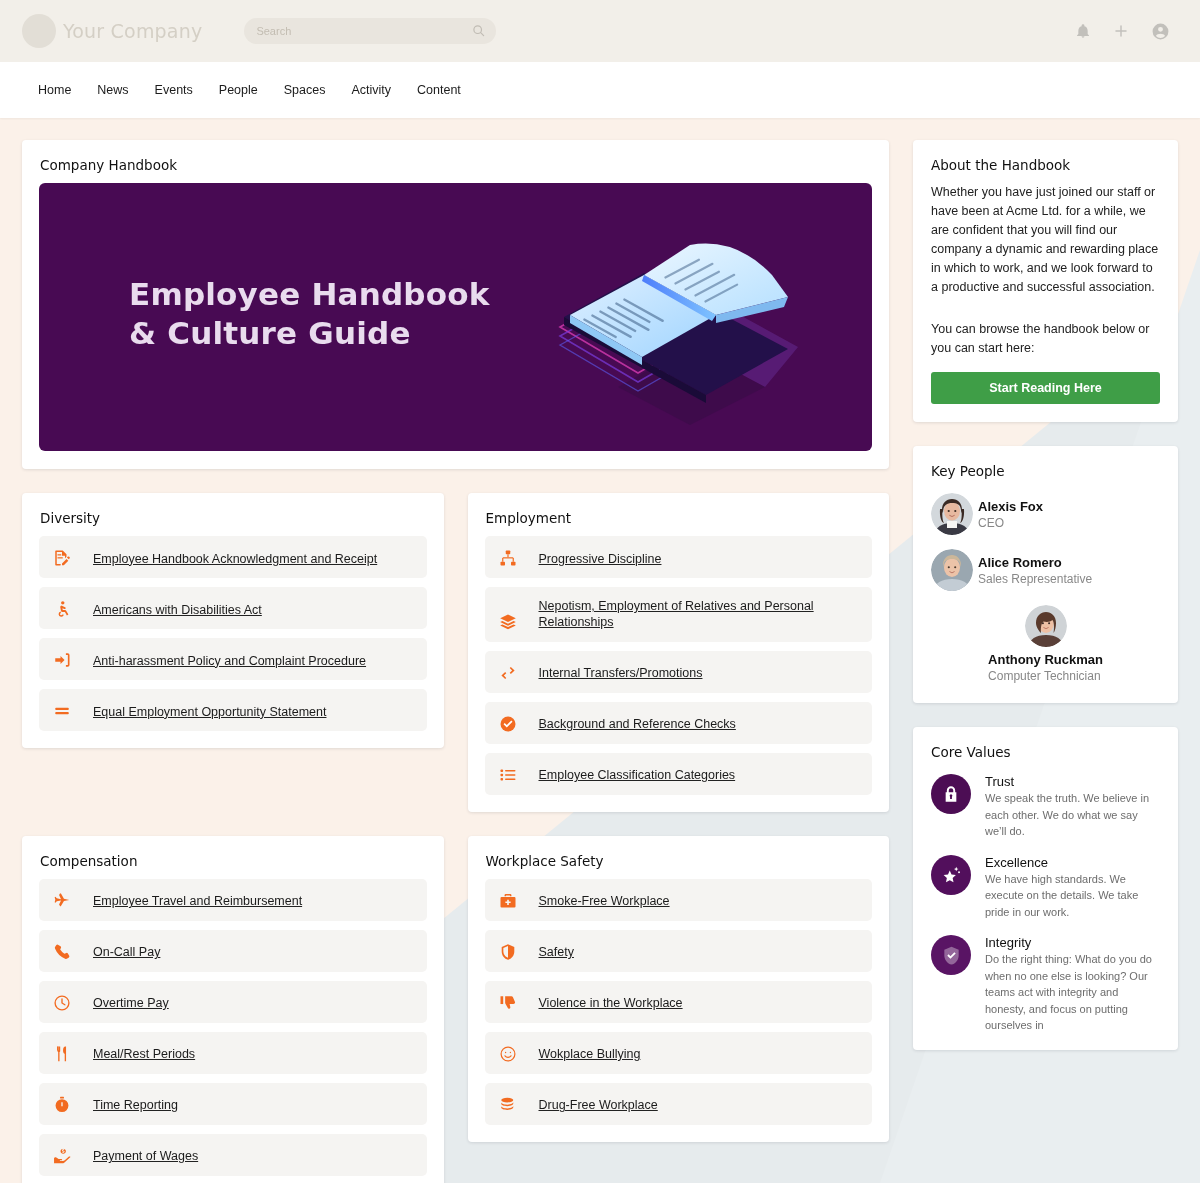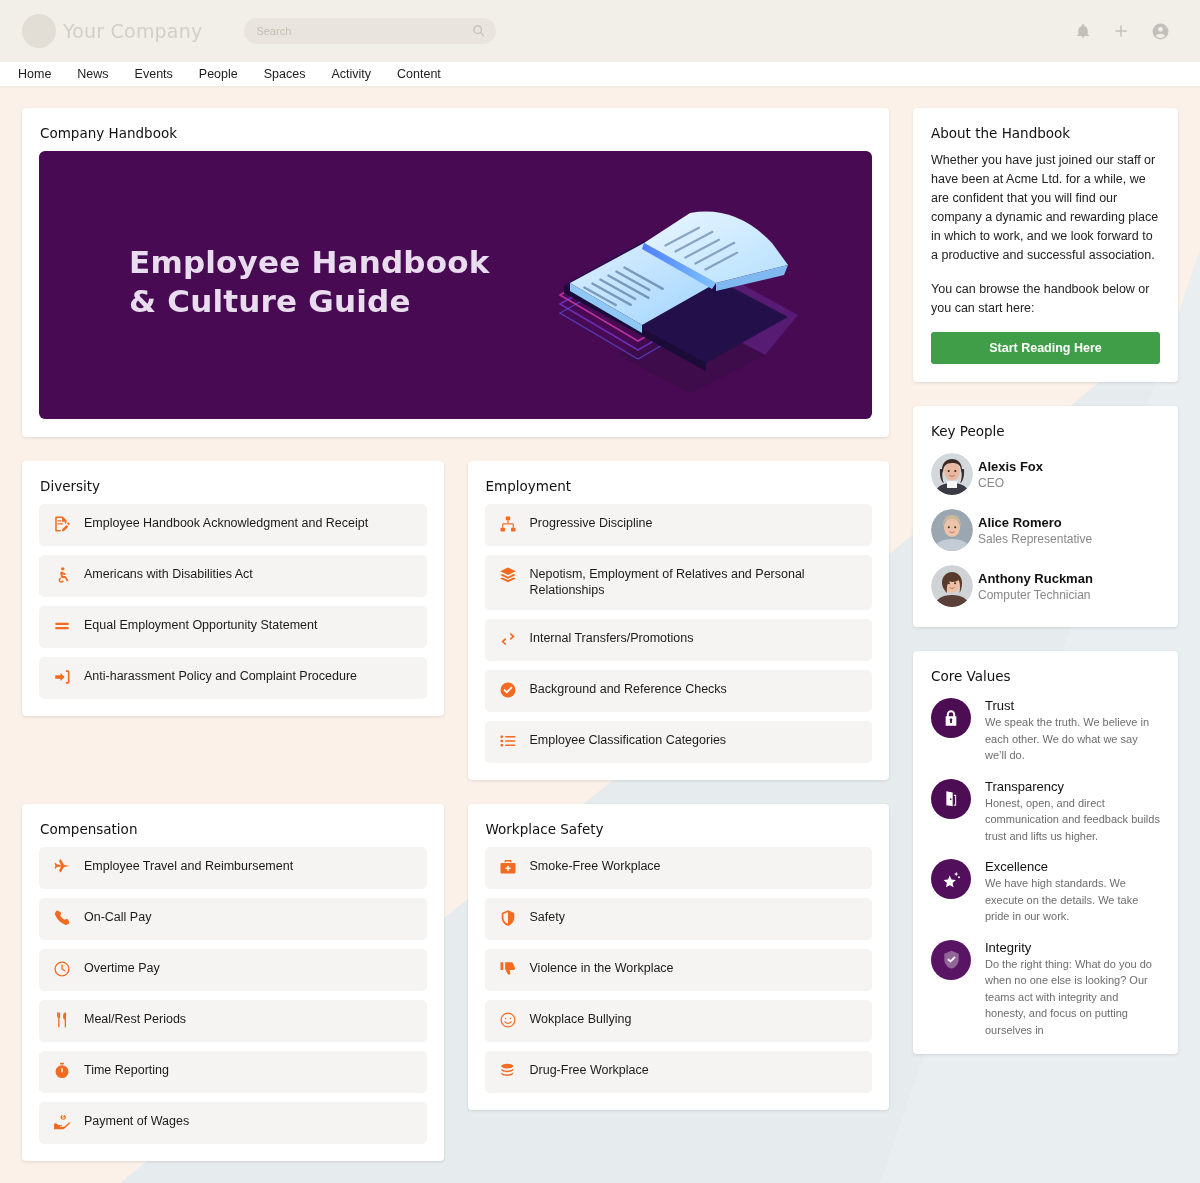--- a/index.html
+++ b/index.html
@@ -49,23 +49,23 @@
   .search-ico { position: absolute; right: 11px; top: 6px; opacity: .45; }
   .topbar-right {
     margin-left: auto; display: flex; align-items: center; gap: 22px;
     padding-right: 8px;
   }
   .tb-ico { opacity: .3; display: block; cursor: pointer; }
 
   
   .navbar {
     position: relative; z-index: 5;
-    height: 24px; background: #ffffff;
+    height: 56px; background: #ffffff;
     display: flex; align-items: center;
-    padding: 0 18px; gap: 26px;
+    padding: 0 38px; gap: 26px;
     box-shadow: 0 1px 2px rgba(0,0,0,.05);
   }
   .navbar a {
     font-size: 12.5px; color: #1c1c1c; text-decoration: none;
   }
 
   
   .page {
     position: relative; z-index: 3;
     padding: 22px;
@@ -98,45 +98,45 @@
     font-family: "DejaVu Sans", sans-serif;
     font-size: 31px; font-weight: 700; line-height: 1.26;
     color: #e9dcee; letter-spacing: .2px;
   }
   .hero-art { position: absolute; right: 32px; top: 14px; }
 
   
   .list { padding: 0 17px 17px 17px; }
   .row {
     background: #f5f4f2; border-radius: 5px;
-    display: flex; align-items: flex-start; gap: 13px;
+    display: flex; align-items: flex-end; gap: 22px;
     padding: 11px 14px; margin-bottom: 9px;
-    min-height: 42px; cursor: pointer;
+    min-height: 42px; cursor: pointer; text-decoration: underline;
   }
   .row:last-child { margin-bottom: 0; }
   .row-ico { flex: 0 0 18px; width: 18px; height: 18px; display: block; color: #f26b21; }
   .row-label { font-size: 12.5px; color: #1b1b1b; line-height: 1.3; }
 
   
   .about-body { padding: 0 18px 18px 18px; }
   .about-p {
-    font-size: 12.5px; line-height: 1.52; color: #222; margin-bottom: 15px;
+    font-size: 12.5px; line-height: 1.52; color: #222; margin-bottom: 23px;
   }
   .about-p:last-of-type { margin-bottom: 14px; }
   .cta {
     display: block; width: 100%; text-align: center;
     background: #3f9e47; color: #fff; border: 0; border-radius: 3px;
     font-size: 12.5px; font-weight: 700; padding: 9px 0; cursor: pointer;
     font-family: "Liberation Sans", sans-serif;
   }
 
   
   .people { padding: 4px 18px 18px 18px; }
   .person { display: flex; align-items: center; gap: 5px; margin-bottom: 14px; cursor: pointer; }
-  .person:last-child { margin-bottom: 2px; }
+  .person:last-child { margin-bottom: 2px; flex-direction: column; }
   .avatar { width: 42px; height: 42px; border-radius: 50%; flex: 0 0 42px; overflow: hidden; }
   .avatar svg { display: block; }
   .p-name { font-size: 13px; font-weight: 700; color: #111; }
   .p-role { font-size: 12px; color: #888; margin-top: 2px; }
 
   
   .values { padding: 4px 18px 16px 18px; }
   .value { display: flex; gap: 14px; margin-bottom: 15px; }
   .value:last-child { margin-bottom: 0; }
   .v-ico {
@@ -277,31 +277,31 @@
         <div class="row">
           <svg class="row-ico" viewBox="0 0 24 24" fill="#f26b21">
             <circle cx="13" cy="3.8" r="2.3"></circle>
             <path d="M11.4 7.2c-1.2.3-1.9 1.4-1.7 2.6l.9 4.6a2 2 0 0 0 2 1.6h3.3l2.6 4.6 2-1.2-3.1-5.4a1.6 1.6 0 0 0-1.4-.8h-3l-.4-2.2 2.6 1a1.3 1.3 0 0 0 1.6-.7 1.3 1.3 0 0 0-.6-1.7l-3.6-1.6c-.4-.2-.8-.3-1.2-.2Z"></path>
             <path d="M10.2 15.3a3.6 3.6 0 1 0 4.3 4.5l-2.1-.5a1.6 1.6 0 1 1-1.8-2.1l-.4-1.9Z"></path>
           </svg>
           <div class="row-label">Americans with Disabilities Act</div>
         </div>
         <div class="row">
           <svg class="row-ico" viewBox="0 0 24 24" fill="#f26b21">
+            <path d="M10 6.6 15.4 12 10 17.4v-3.2H3v-4.4h7V6.6Z"></path>
+            <path d="M17.2 3h2.4A2.4 2.4 0 0 1 22 5.4v13.2a2.4 2.4 0 0 1-2.4 2.4h-2.4v-2.2h2.6V5.2h-2.6V3Z"></path>
+          </svg>
+          <div class="row-label">Anti-harassment Policy and Complaint Procedure</div>
+        </div>
+        <div class="row">
+          <svg class="row-ico" viewBox="0 0 24 24" fill="#f26b21">
             <rect x="3" y="7.6" width="18" height="3" rx="1.1"></rect>
             <rect x="3" y="13.4" width="18" height="3" rx="1.1"></rect>
           </svg>
           <div class="row-label">Equal Employment Opportunity Statement</div>
-        </div>
-        <div class="row">
-          <svg class="row-ico" viewBox="0 0 24 24" fill="#f26b21">
-            <path d="M10 6.6 15.4 12 10 17.4v-3.2H3v-4.4h7V6.6Z"></path>
-            <path d="M17.2 3h2.4A2.4 2.4 0 0 1 22 5.4v13.2a2.4 2.4 0 0 1-2.4 2.4h-2.4v-2.2h2.6V5.2h-2.6V3Z"></path>
-          </svg>
-          <div class="row-label">Anti-harassment Policy and Complaint Procedure</div>
         </div>
       </div>
     </div>
 
     <div class="card" style="align-self:start;margin-bottom:24px;">
       <div class="card-title">Employment</div>
       <div class="list">
         <div class="row">
           <svg class="row-ico" viewBox="0 0 24 24" fill="#f26b21">
             <rect x="9" y="2" width="6" height="5" rx="1"></rect>
@@ -545,32 +545,20 @@
             <svg width="20" height="20" viewBox="0 0 24 24" fill="#fff">
               <path d="M17 10V7.8a5 5 0 0 0-10 0V10H5.6v11.2h12.8V10H17Zm-2.3 0H9.3V7.8a2.7 2.7 0 1 1 5.4 0V10Zm-1.6 5.3v2.6h-2.2v-2.6a1.6 1.6 0 1 1 2.2 0Z"></path>
             </svg>
           </div>
           <div>
             <div class="v-name">Trust</div>
             <div class="v-desc">We speak the truth. We believe in each other. We do what we say we’ll do.</div>
           </div>
         </div>
 
-        <div class="value">
-          <div class="v-ico" style="background:#4c0d54">
-            <svg width="20" height="20" viewBox="0 0 24 24" fill="#fff">
-              <path d="M6.4 2.6 14 4.2v16.6L6.4 19.4V2.6Zm5.3 8.5a.9 1.2 0 1 0 0 2.4.9 1.2 0 0 0 0-2.4Z"></path>
-              <path d="M15.4 6.8h2.8v13.4h-2.8v-1.6h1.4V8.4h-1.4V6.8Z" opacity=".85"></path>
-            </svg>
-          </div>
-          <div>
-            <div class="v-name">Transparency</div>
-            <div class="v-desc">Honest, open, and direct communication and feedback builds trust and lifts us higher.</div>
-          </div>
-        </div>
 
         <div class="value">
           <div class="v-ico" style="background:#520f5c">
             <svg width="21" height="21" viewBox="0 0 24 24" fill="#fff">
               <path d="M10 7.4 12 12l5 .6-3.7 3.4 1 4.9L10 18.5 5.7 20.9l1-4.9L3 12.6 8 12l2-4.6Z"></path>
               <path d="M17.4 3.2 18.2 5l1.8.8-1.8.8-.8 1.8-.8-1.8-1.8-.8 1.8-.8.8-1.8Z"></path>
               <circle cx="20.6" cy="9.4" r="1.1"></circle>
             </svg>
           </div>
           <div>

